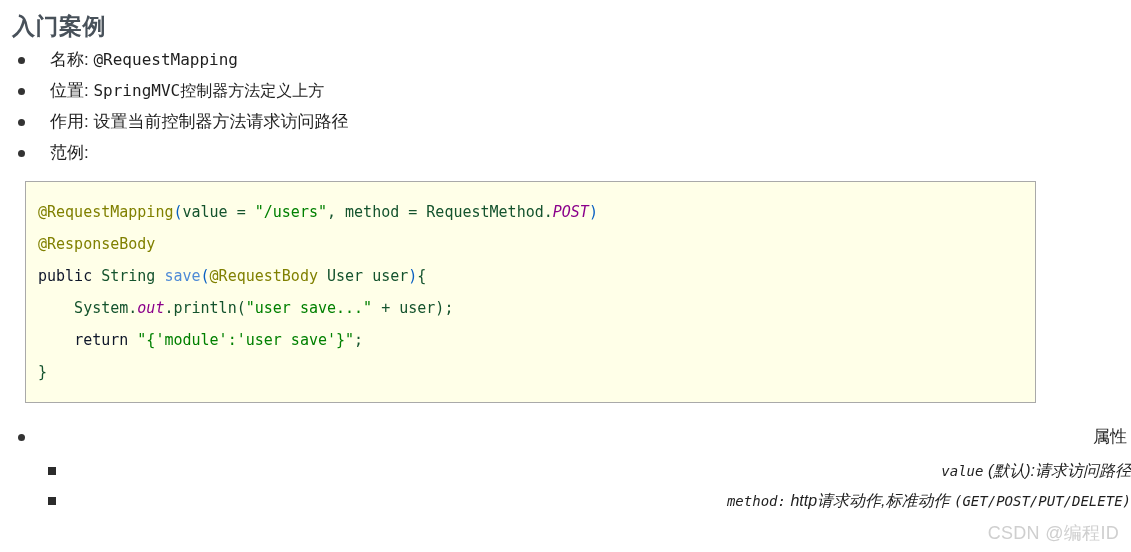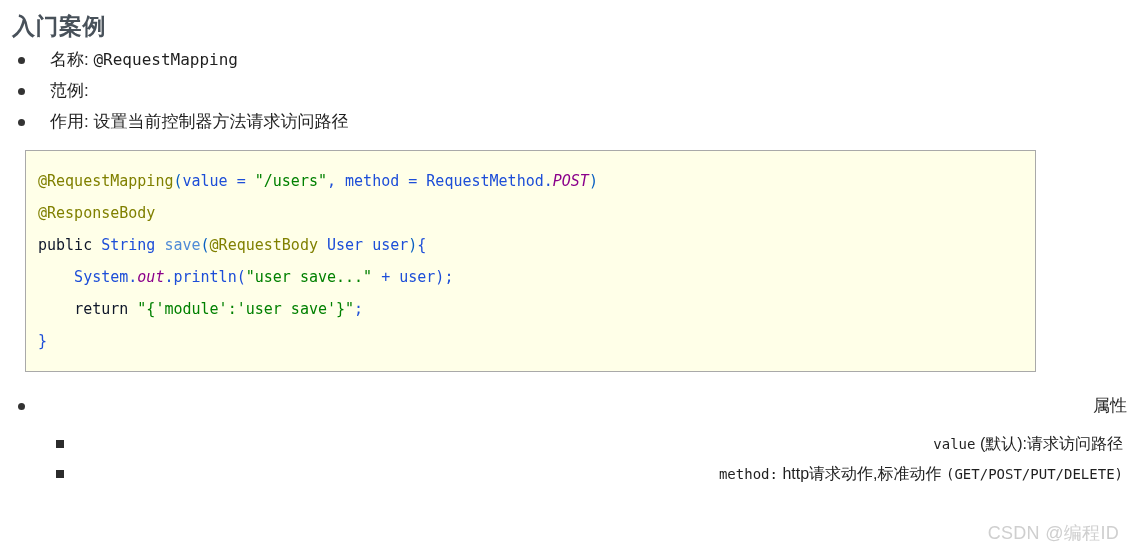--- a/index.html
+++ b/index.html
@@ -99,31 +99,32 @@
     white-space: pre;
     tab-size: 4;
   }
   .tok-anno  { color: #808000; }
   .tok-kw    { color: #0f172a; }
   .tok-str   { color: #008000; }
   .tok-fn    { color: #4f8bd6; }
   .tok-field { color: #8b008b; font-style: italic; margin-top: 45px; }
   .tok-const { color: #8b008b; font-style: italic; }
   .tok-punc  { color: #0a60c2; }
-  .tok-plain { color: #1d4ed8; }
+  .tok-plain { color: #14532d; }
 
   
   .attrs {
     margin-top: 18px;
     text-align: right;
   }
   ul.level2 {
     list-style: none;
-    margin: 8px;
-    padding: 0;
+    margin: 0;
+    padding: 0;
+    font-style: italic;
   }
   ul.level2 > li.sub-item {
     position: relative;
     padding-left: 70px;
     margin: 0;
     line-height: 29px;
     font-size: 16px;
     color: #1f1f1f;
   }
   ul.level2 > li.sub-item > .marker-square {
@@ -156,30 +157,35 @@
 
   <ul class="level1">
 
     <li class="bullet-item">
       <span class="marker-disc"></span>
       <span class="label-cn">名称:</span>
       <span class="mono">@RequestMapping</span>
     </li>
 
 
-
-    <li class="bullet-item">
-      <span class="marker-disc"></span>
-      <span class="label-cn">范例:</span>
+    <li class="bullet-item">
+      <span class="marker-disc"></span>
+      <span class="label-cn">位置:</span>
+      <span class="mono">SpringMVC控制器方法定义上方</span>
     </li>
 
     <li class="bullet-item">
       <span class="marker-disc"></span>
       <span class="label-cn">作用:</span>
       <span class="label-cn">设置当前控制器方法请求访问路径</span>
+    </li>
+
+    <li class="bullet-item">
+      <span class="marker-disc"></span>
+      <span class="label-cn">范例:</span>
     </li>
 
   </ul>
 
   <div class="code-wrap" style="background: rgb(255, 255, 232); border-color: rgb(169, 169, 169);">
     <pre class="code" id="code-content"><span class="tok-anno">@RequestMapping</span><span class="tok-punc">(</span><span class="tok-plain">value = </span><span class="tok-str">"/users"</span><span class="tok-plain">, method = RequestMethod.</span><span class="tok-const">POST</span><span class="tok-punc">)</span>
 <span class="tok-anno">@ResponseBody</span>
 <span class="tok-kw">public</span><span class="tok-plain"> String </span><span class="tok-fn">save</span><span class="tok-punc">(</span><span class="tok-anno">@RequestBody</span><span class="tok-plain"> User user</span><span class="tok-punc">)</span><span class="tok-plain">{</span>
 <span class="tok-plain">    System.</span><span class="tok-field">out</span><span class="tok-plain">.println(</span><span class="tok-str">"user save..."</span><span class="tok-plain"> + user);</span>
 <span class="tok-plain">    </span><span class="tok-kw">return</span><span class="tok-plain"> </span><span class="tok-str">"{'module':'user save'}"</span><span class="tok-plain">;</span>

